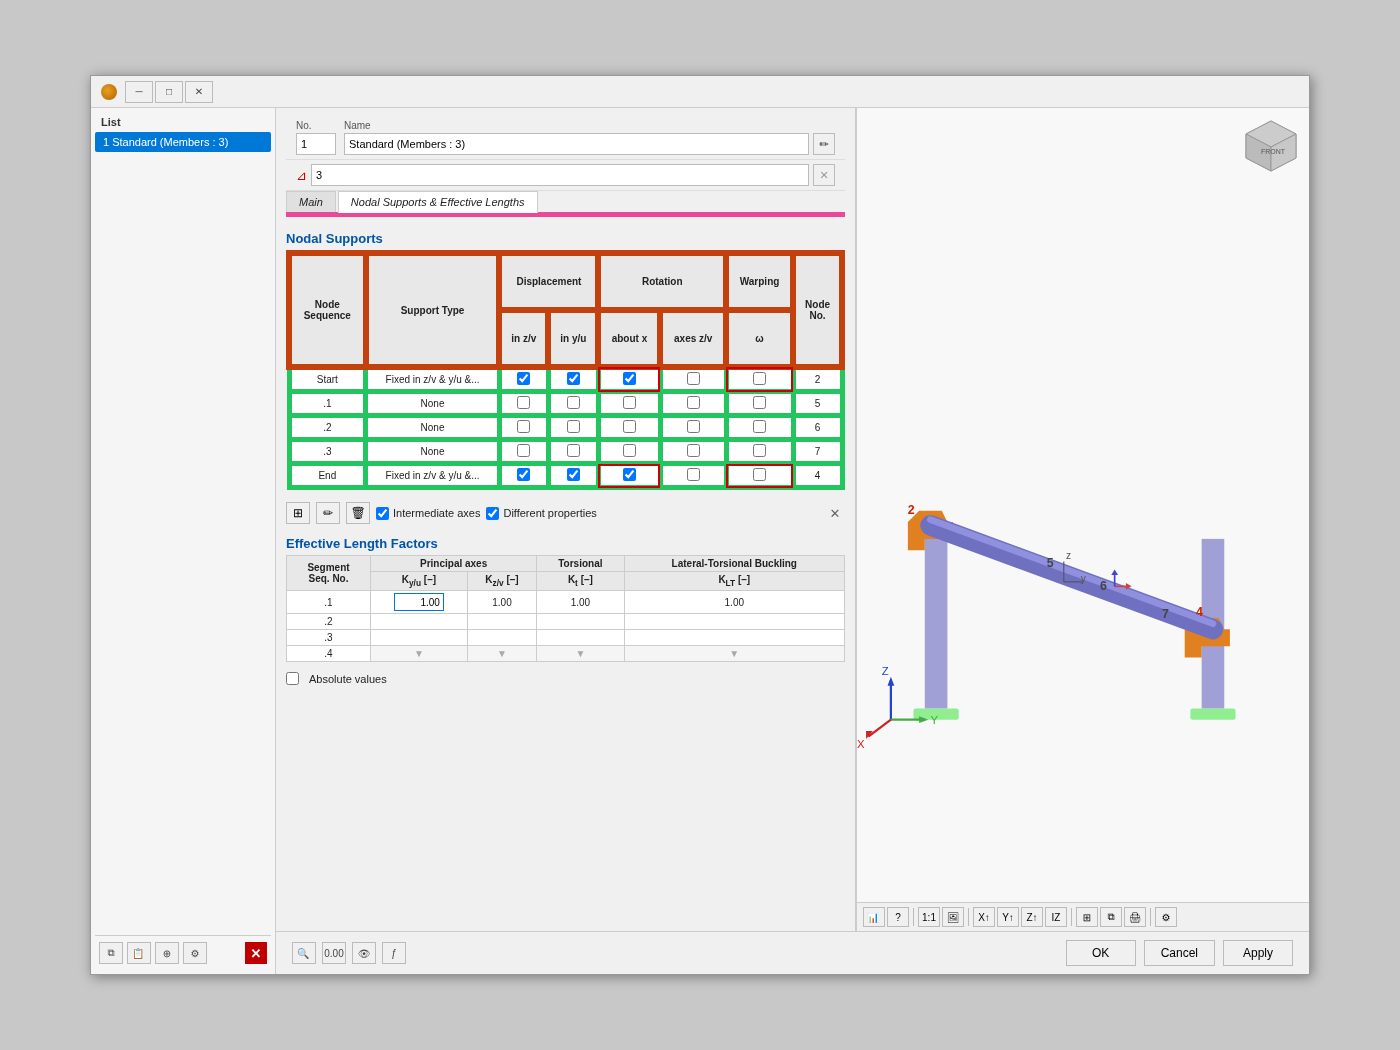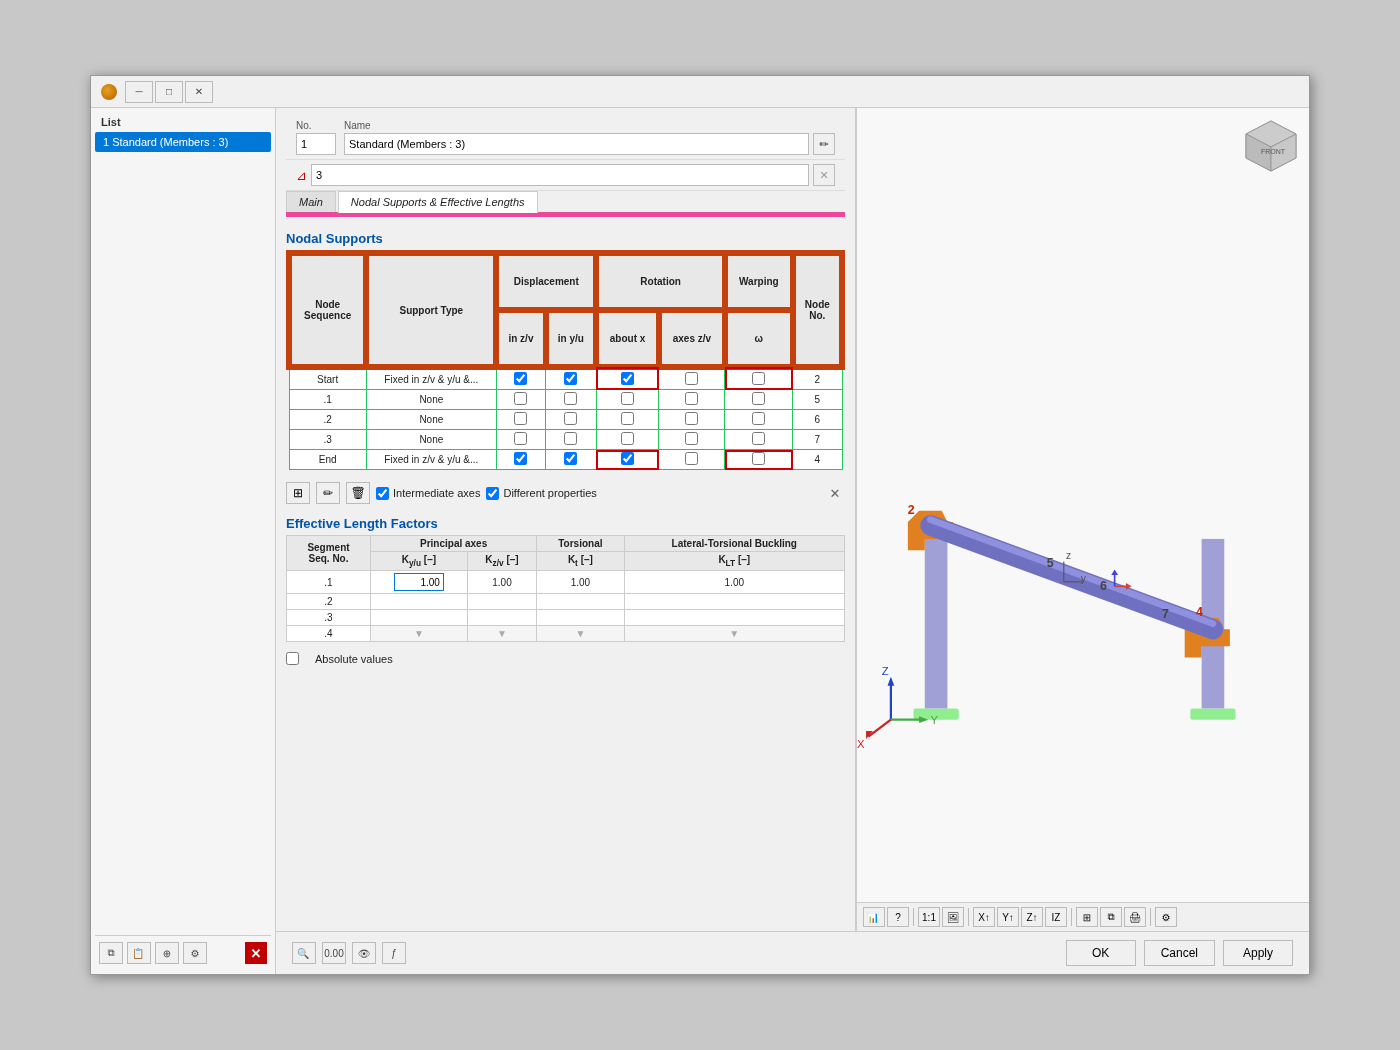--- a/index.html
+++ b/index.html
@@ -224,21 +224,21 @@
     }
     .nodal-table th {
       background: #e8e8e8;
       border: 6px solid #c2410c;
       padding: 20px 4px;
       text-align: center;
       font-weight: bold;
       margin-left: 48px;
     }
     .nodal-table td {
-      border: 1px solid #22c55e;
+      border: 5px solid #22c55e;
       padding: 2px 4px;
       text-align: center;
       background: white;
     }
     .nodal-table td.left-align {
       text-align: center;
     }
     input[type=checkbox] {
       width: 13px;
       height: 13px;
@@ -642,21 +642,21 @@
                 <td>.4</td>
                 <td class="gray-cell">▼</td>
                 <td class="gray-cell">▼</td>
                 <td class="gray-cell">▼</td>
                 <td class="gray-cell">▼</td>
               </tr>
             </tbody>
           </table>
 
           <div class="absolute-values-row">
-            <label style="display:flex;align-items:center;gap:16px;">
+            <label style="display:flex;align-items:center;gap:10px;">
               <input type="checkbox" style="">
               <span>Absolute values</span>
             </label>
           </div>
 
         </div>
 
         <div class="view3d">
           <div class="view3d-canvas">
             

